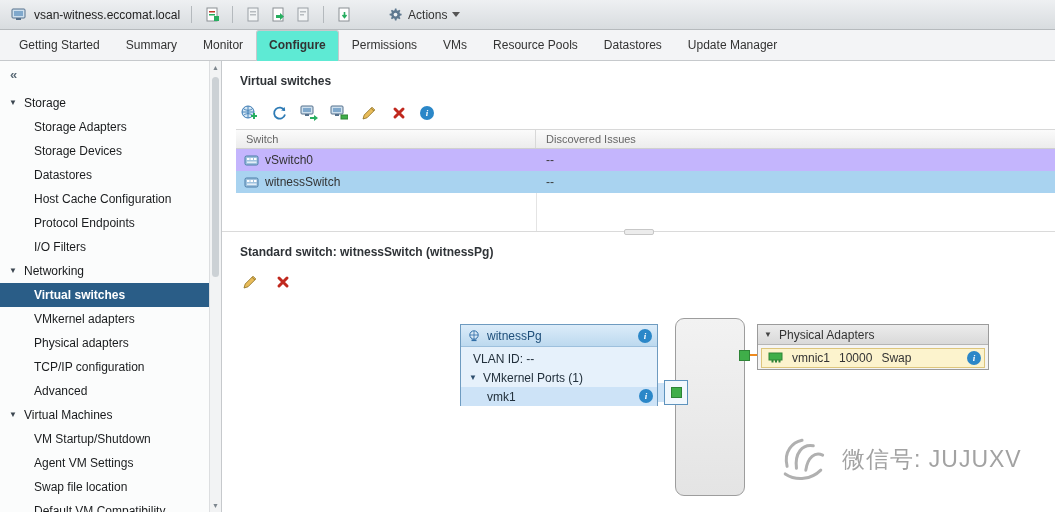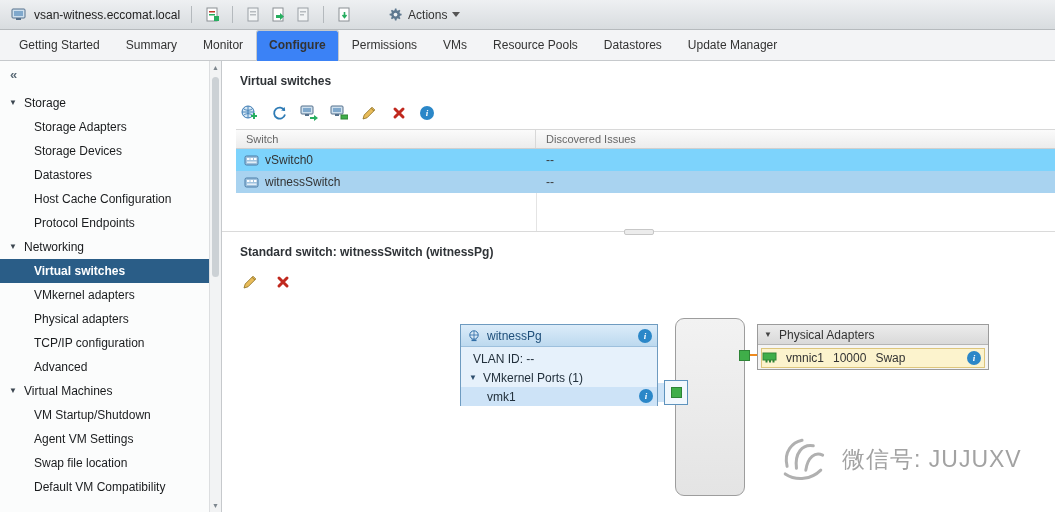--- a/index.html
+++ b/index.html
@@ -13,21 +13,21 @@
   .host-title{font-weight:normal;color:#222;white-space:nowrap}
   .tb-sep{width:1px;height:17px;background:#b4b9bd;margin:0 4px}
   .icn{display:inline-flex;align-items:center;justify-content:center;width:18px;height:18px;cursor:pointer}
   .actions-group{display:flex;align-items:center;gap:5px;padding:3px 7px;cursor:pointer;border-radius:2px}
   .caret{width:0;height:0;border-left:4px solid transparent;border-right:4px solid transparent;border-top:5px solid #555;display:inline-block}
 
   
   .tabbar{position:absolute;left:0;top:30px;right:0;height:31px;background:#f3f4f6;border-bottom:1px solid #c6c9cc;
           display:flex;align-items:flex-start;padding-left:6px}
   .tab{padding:8px 13px;color:#333;cursor:pointer;white-space:nowrap}
-  .tab.active{background:#3b82f6;border:1px solid #c6c9cc;border-bottom:0;margin-bottom:-1px;padding:7px 12px 9px;
+  .tab.active{background:#5eead4;border:1px solid #c6c9cc;border-bottom:0;margin-bottom:-1px;padding:7px 12px 9px;
               font-weight:bold;border-radius:3px 3px 0 0}
 
   
   .sidebar{position:absolute;left:0;top:61px;bottom:0;width:222px;background:#fbfcfc;border-right:1px solid #c6c9cc;overflow:hidden}
   .collapse{position:absolute;left:10px;top:6px;color:#5a6a76;font-weight:bold;font-size:13px;cursor:pointer}
   .tree{position:absolute;left:0;top:30px;right:12px}
   .tgroup{display:flex;align-items:center;height:24px;padding-left:9px;gap:6px;color:#17191b;cursor:pointer}
   .tri{font-size:8px;color:#3c4650;width:9px;line-height:1}
   .titem{display:flex;align-items:center;height:24px;padding-left:34px;color:#1a1c1e;cursor:pointer;white-space:nowrap}
   .titem.sel{background:#2a5d87;color:#fff;font-weight:bold}
@@ -44,21 +44,21 @@
   .info{width:14px;height:14px;border-radius:50%;background:#2b87c8;color:#fff;display:inline-flex;align-items:center;
         justify-content:center;font:italic bold 9px "Liberation Serif","DejaVu Serif",serif;cursor:pointer;flex:none}
 
   .vtable{position:absolute;left:14px;right:0;top:68px}
   .thead{display:flex;height:20px;background:linear-gradient(#fbfbfb,#ececec);border-top:1px solid #d8d8d8;border-bottom:1px solid #cfcfcf;color:#666;font-size:11px}
   .th{display:flex;align-items:center;padding-left:10px}
   .th.c1{width:300px;border-right:1px solid #d8d8d8}
   .th.c2{flex:1}
   .tbody{position:relative;height:82px}
   .vline{position:absolute;left:300px;top:0;bottom:0;width:1px;background:#e4e4e4}
-  .trow{position:relative;display:flex;height:22px;background:#7dd3fc;cursor:pointer}
+  .trow{position:relative;display:flex;height:22px;background:#c4b5fd;cursor:pointer}
   .trow.sel{background:#a9d3f0}
   .td{display:flex;align-items:center;gap:6px}
   .td.c1{width:300px;padding-left:8px}
   .td.c2{flex:1;padding-left:10px;color:#3a3a3a}
 
   .splitline{position:absolute;left:0;right:0;top:170px;height:7px;border-top:1px solid #dadada;cursor:row-resize}
   .split-grip{position:absolute;left:50%;top:-3px;transform:translateX(-50%);width:30px;height:6px;background:#ececec;border:1px solid #c7c7c7;border-radius:2px}
 
   .detail-title{position:absolute;left:18px;top:184px;font-weight:bold;color:#2f3337}
   .detail-toolbar{position:absolute;left:19px;top:211px;display:flex;align-items:center;gap:15px;height:20px}
@@ -77,21 +77,21 @@
   .pg-row3 .info{position:absolute;right:4px;top:2px}
   .vmk-link{position:absolute;left:436px;top:322px;width:9px;height:19px;background:#cde3f7}
   .port-widget{position:absolute;left:442px;top:319px;width:24px;height:25px;background:#f2f8fd;border:1px solid #5e93bd;display:flex;align-items:center;justify-content:center;z-index:3}
   .gport{width:11px;height:11px;background:#3fae49;border:1px solid #2e8436}
   .switch-box{position:absolute;left:453px;top:257px;width:70px;height:178px;background:linear-gradient(#f2f2f2,#e4e4e4);
               border:1px solid #9d9d9d;border-radius:9px;z-index:1}
   .rport{position:absolute;left:517px;top:289px;z-index:3}
   .phys-box{position:absolute;left:535px;top:263px;width:232px;height:46px;border:1px solid #9b9b9b;background:#f4f4f4}
   .phys-head{height:20px;display:flex;align-items:center;gap:6px;padding:0 6px;background:linear-gradient(#ececec,#d9d9d9);
              border-bottom:1px solid #b5b5b5;color:#333}
-  .nic-row{position:relative;margin:3px;height:20px;display:flex;align-items:center;gap:9px;padding-left:0;
+  .nic-row{position:relative;margin:3px;height:20px;display:flex;align-items:center;gap:9px;padding-left:6px;
            background:#fcf3cd;border:1px solid #ddc57c;cursor:pointer}
   .nic-row .info{position:absolute;right:3px;top:2px}
 
   
   .watermark{position:absolute;left:552px;top:368px;display:flex;align-items:center;gap:10px;color:#a2a2a2}
   .wm-text{font-size:23px;letter-spacing:1px;white-space:nowrap}
 </style>
 </head>
 <body>
 
@@ -173,20 +173,21 @@
     <div class="tree">
       <div class="tgroup">
         <span class="tri">▼</span>
         <span>Storage</span>
       </div>
       <div class="titem">Storage Adapters</div>
       <div class="titem">Storage Devices</div>
       <div class="titem">Datastores</div>
       <div class="titem">Host Cache Configuration</div>
       <div class="titem">Protocol Endpoints</div>
+      <div class="titem">I/O Filters</div>
       <div class="tgroup">
         <span class="tri">▼</span>
         <span>Networking</span>
       </div>
       <div class="titem sel">Virtual switches</div>
       <div class="titem">VMkernel adapters</div>
       <div class="titem">Physical adapters</div>
       <div class="titem">TCP/IP configuration</div>
       <div class="titem">Advanced</div>
       <div class="tgroup">

